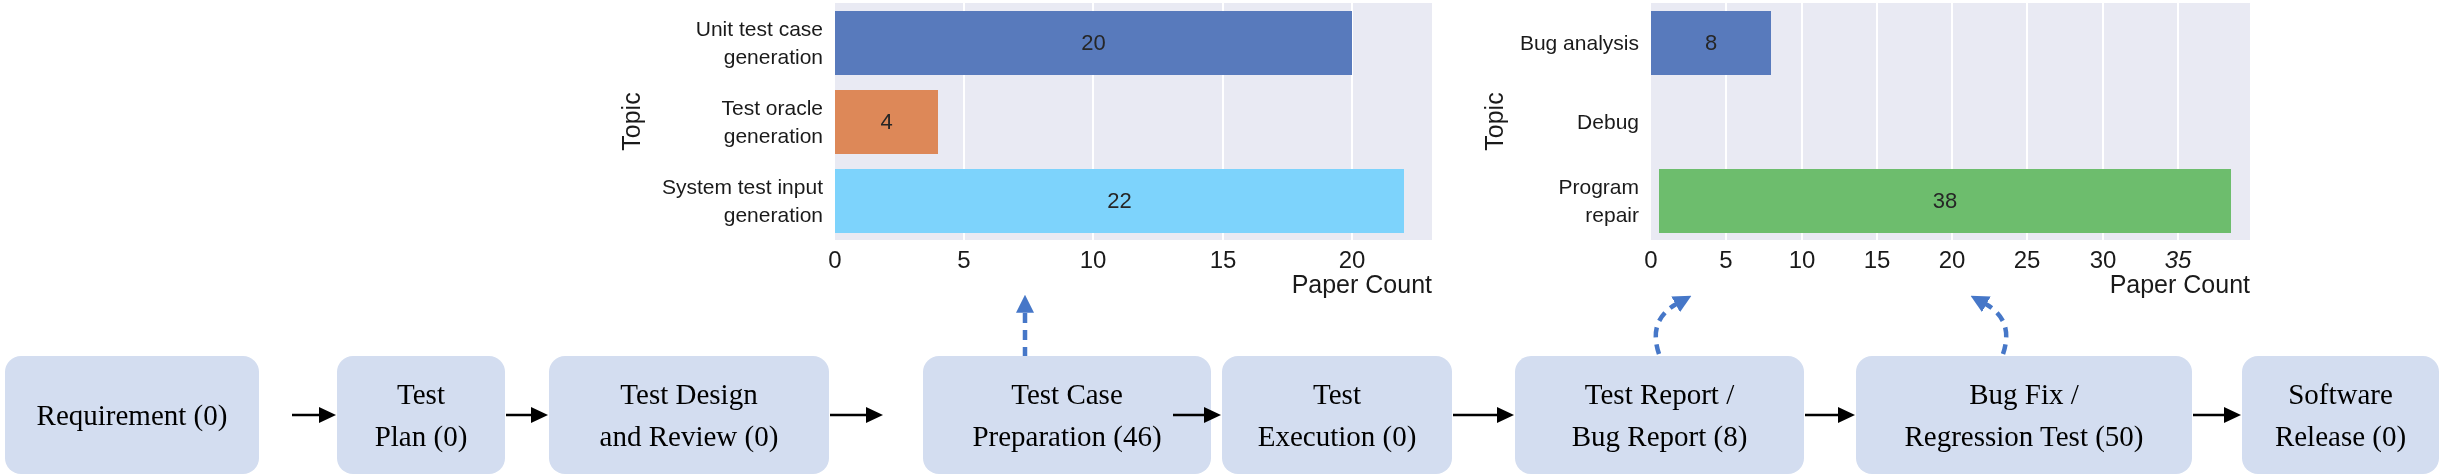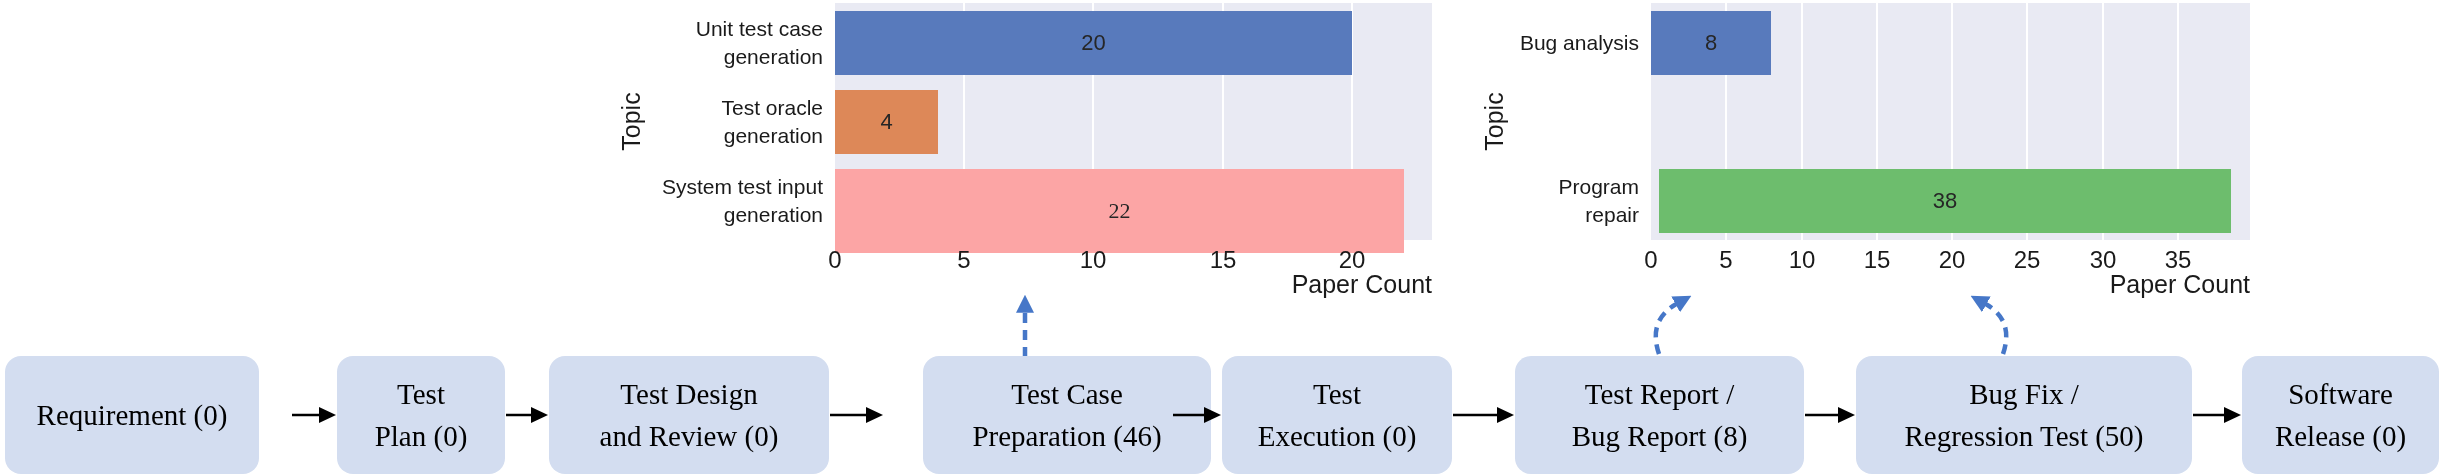--- a/index.html
+++ b/index.html
@@ -44,21 +44,21 @@
         <div class="gridline" style="left: 128px; height: 237px;"></div>
         <div class="gridline" style="left: 257px; height: 237px;"></div>
         <div class="gridline" style="left: 387px; height: 237px;"></div>
         <div class="gridline" style="left: 516px; height: 237px;"></div>
         <div class="bar" style="left: 0px; top: 8px; width: 517px; height: 64px; background: rgb(88, 122, 188);">
           <div class="bar-value">20</div>
         </div>
         <div class="bar" style="left: 0px; top: 87px; width: 103px; height: 64px; background: rgb(221, 136, 88);">
           <div class="bar-value">4</div>
         </div>
-        <div class="bar" style="left: 0px; top: 166px; width: 569px; height: 84px; background: #fca5a5; font-family: Liberation Serif, serif;">
+        <div class="bar" style="left: 0px; top: 166px; width: 569px; height: 64px; background: #7dd3fc;">
           <div class="bar-value">22</div>
         </div>
       </div>
     <div class="xlabel" style="left: 275px; width: 597px; top: 270px;">Paper Count</div>
   <div class="cat-label" style="left: 0px; width: 263px; top: 3px; height: 79px;">Unit test case
 generation</div>
       <div class="cat-label" style="left: 0px; width: 263px; top: 82px; height: 79px;">Test oracle
 generation</div>
       <div class="cat-label" style="left: 0px; width: 263px; top: 161px; height: 79px;">System test input
 generation</div>
@@ -83,30 +83,31 @@
         <div class="gridline" style="left: 526px; height: 237px;"></div>
         <div class="bar" style="left: 0px; top: 8px; width: 120px; height: 64px; background: rgb(88, 122, 188);">
           <div class="bar-value">8</div>
         </div>
         <div class="bar" style="left: 0px; top: 166px; width: 572px; height: 64px; background: rgb(109, 189, 109); margin-left: 8px;">
           <div class="bar-value">38</div>
         </div>
       </div>
     <div class="xlabel" style="left: 181px; width: 599px; top: 270px;">Paper Count</div>
   <div class="cat-label" style="left: 0px; width: 169px; top: 3px; height: 79px;">Bug analysis</div>
+      <div class="cat-label" style="left: 0px; width: 169px; top: 82px; height: 79px;">Debug</div>
       <div class="cat-label" style="left: 0px; width: 169px; top: 161px; height: 79px;">Program
 repair</div>
       <div class="tick-label" style="left: 181px; top: 246px;">0</div>
       <div class="tick-label" style="left: 256px; top: 246px;">5</div>
       <div class="tick-label" style="left: 332px; top: 246px;">10</div>
       <div class="tick-label" style="left: 407px; top: 246px;">15</div>
       <div class="tick-label" style="left: 482px; top: 246px;">20</div>
       <div class="tick-label" style="left: 557px; top: 246px;">25</div>
       <div class="tick-label" style="left: 633px; top: 246px;">30</div>
-      <div class="tick-label" style="left: 708px; top: 246px;">35</div>
+      <div class="tick-label" style="left: 708px; top: 246px; font-style: italic;">35</div>
     </section>
 
   <svg class="overlay" width="2443" height="476" viewBox="0 0 2443 476">
     <defs>
       <marker id="ah" viewBox="0 0 10 10" refX="1.5" refY="5" markerWidth="4" markerHeight="4" orient="auto-start-reverse">
         <path class="ah-fill" d="M0,0 L10,5 L0,10 z" fill="#4677c8"></path>
       </marker>
     </defs>
     <path class="dashed-path" d="M1025,357 L1025,310" fill="none" stroke-width="4.5" stroke-dasharray="10 7" marker-end="url(#ah)" stroke="#4677c8"></path>
     <path class="dashed-path" d="M1659,354 C1651,330 1658,314 1678,303" fill="none" stroke-width="4.5" stroke-dasharray="10 7" marker-end="url(#ah)" stroke="#4677c8"></path>

